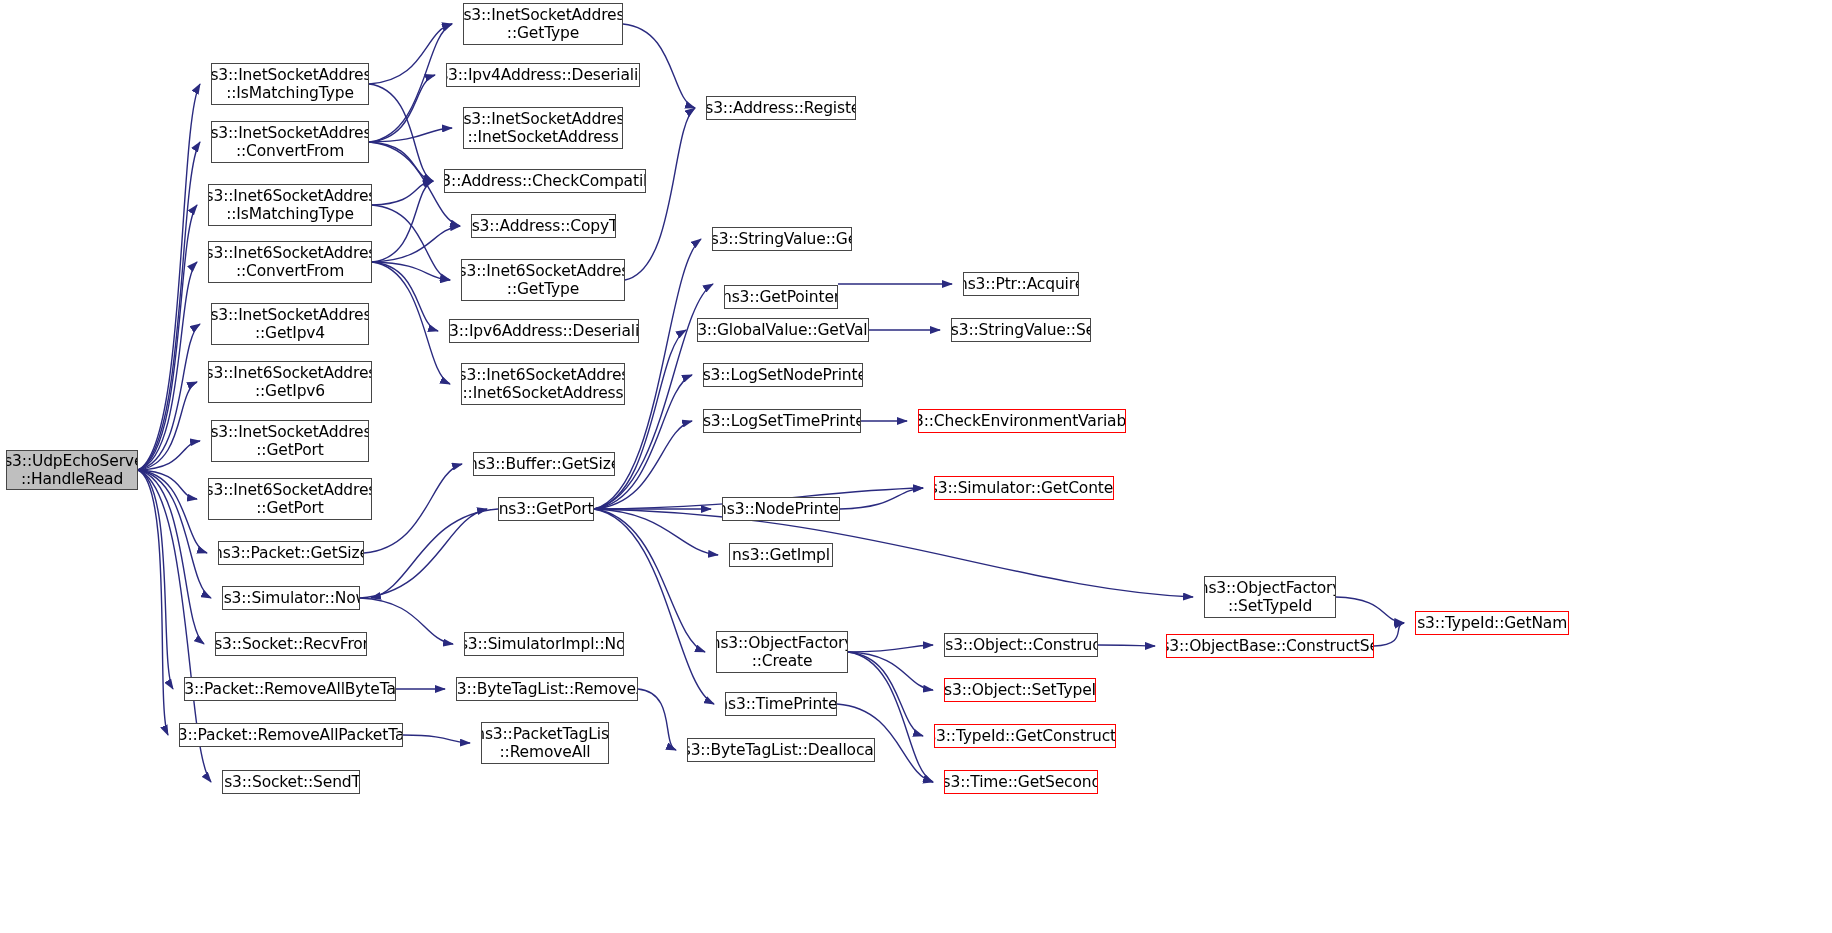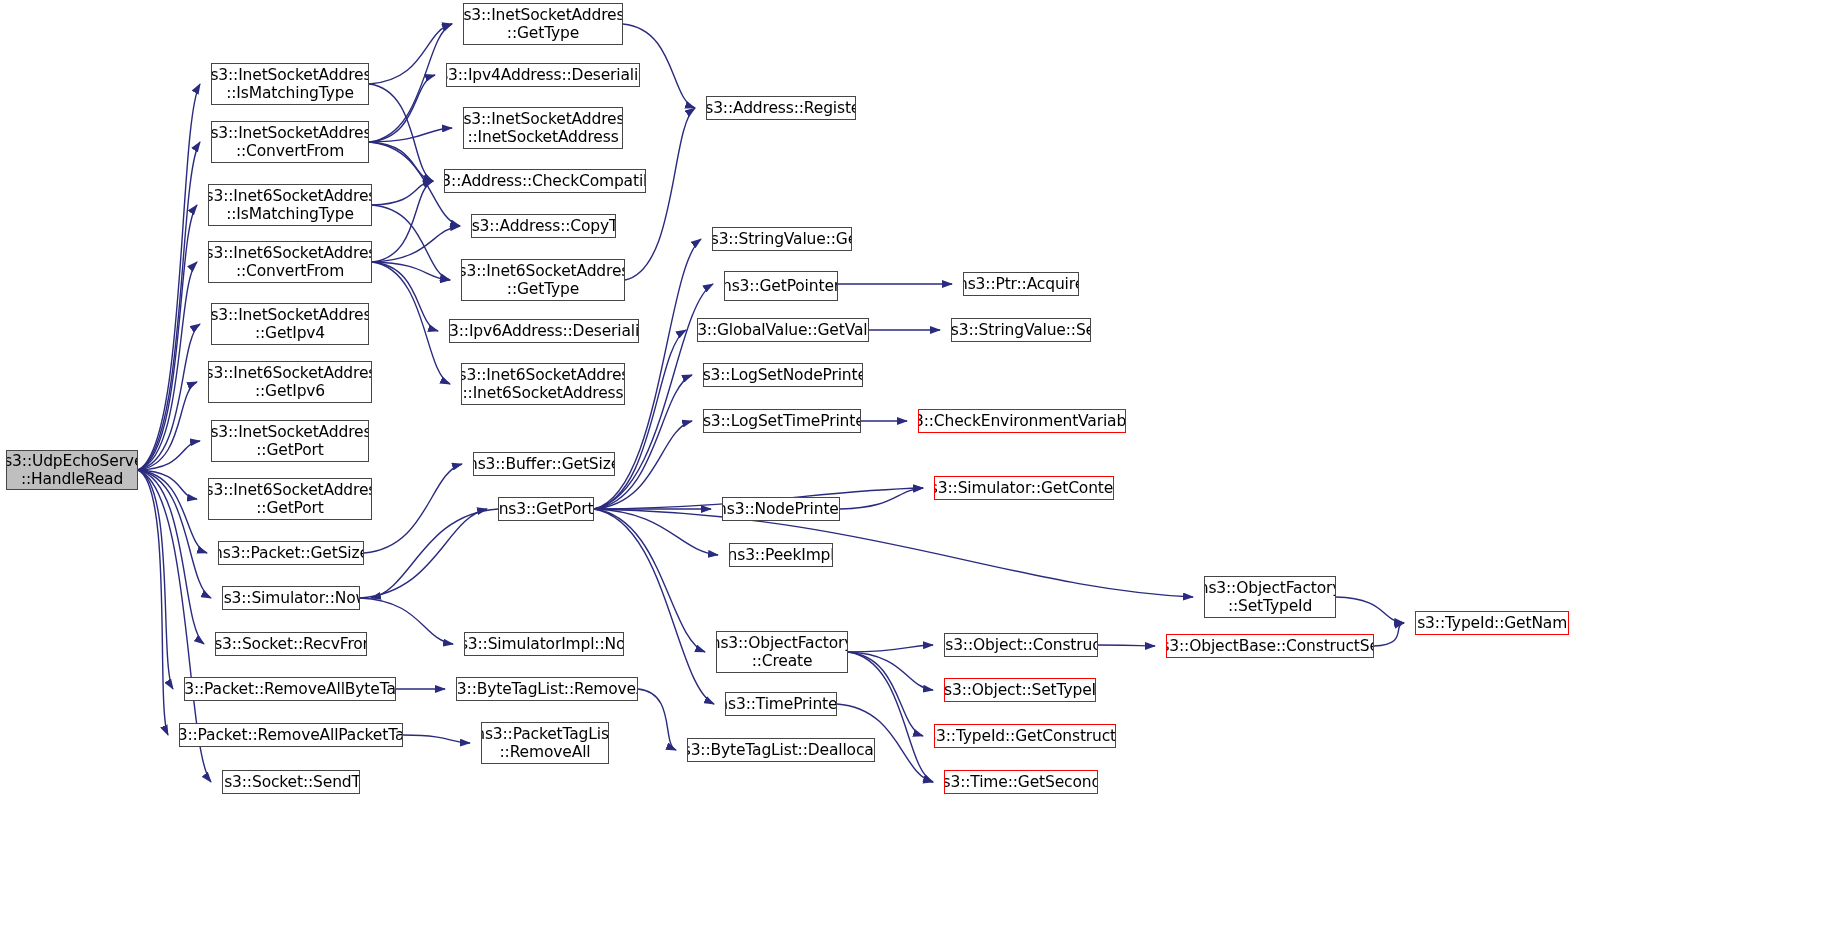--- a/index.html
+++ b/index.html
@@ -159,26 +159,26 @@
       <div class="node" style="left: 461px; top: 363px; width: 164px; height: 42px;">ns3::Inet6SocketAddress
 ::Inet6SocketAddress</div>
       <div class="node" style="left: 473px; top: 452px; width: 142px; height: 24px;">ns3::Buffer::GetSize</div>
       <div class="node" style="left: 498px; top: 497px; width: 96px; height: 24px;">ns3::GetPort</div>
       <div class="node" style="left: 464px; top: 632px; width: 160px; height: 24px;">ns3::SimulatorImpl::Now</div>
       <div class="node" style="left: 456px; top: 677px; width: 182px; height: 24px;">ns3::ByteTagList::RemoveAll</div>
       <div class="node" style="left: 481px; top: 722px; width: 128px; height: 42px;">ns3::PacketTagList
 ::RemoveAll</div>
       <div class="node" style="left: 706px; top: 96px; width: 150px; height: 24px;">ns3::Address::Register</div>
       <div class="node" style="left: 712px; top: 227px; width: 140px; height: 24px;">ns3::StringValue::Get</div>
-      <div class="node" style="left: 724px; top: 271px; width: 114px; height: 30px;">ns3::GetPointer</div>
+      <div class="node" style="left: 724px; top: 285px; width: 114px; height: 24px;">ns3::GetPointer</div>
       <div class="node" style="left: 697px; top: 318px; width: 172px; height: 24px;">ns3::GlobalValue::GetValue</div>
       <div class="node" style="left: 703px; top: 363px; width: 160px; height: 24px;">ns3::LogSetNodePrinter</div>
       <div class="node" style="left: 703px; top: 409px; width: 158px; height: 24px;">ns3::LogSetTimePrinter</div>
       <div class="node" style="left: 722px; top: 497px; width: 118px; height: 24px;">ns3::NodePrinter</div>
-      <div class="node" style="left: 729px; top: 543px; width: 104px; height: 24px;">ns3::PeekImpl</div>
+      <div class="node" style="left: 729px; top: 543px; width: 104px; height: 24px;">ns3::GetImpl</div>
       <div class="node" style="left: 716px; top: 631px; width: 132px; height: 42px;">ns3::ObjectFactory
 ::Create</div>
       <div class="node" style="left: 725px; top: 692px; width: 112px; height: 24px;">ns3::TimePrinter</div>
       <div class="node" style="left: 687px; top: 738px; width: 188px; height: 24px;">ns3::ByteTagList::Deallocate</div>
       <div class="node" style="left: 963px; top: 272px; width: 116px; height: 24px;">ns3::Ptr::Acquire</div>
       <div class="node" style="left: 951px; top: 318px; width: 140px; height: 24px;">ns3::StringValue::Set</div>
       <div class="node alert" style="left: 918px; top: 409px; width: 208px; height: 24px;">ns3::CheckEnvironmentVariables</div>
       <div class="node alert" style="left: 934px; top: 476px; width: 180px; height: 24px;">ns3::Simulator::GetContext</div>
       <div class="node" style="left: 944px; top: 633px; width: 154px; height: 24px;">ns3::Object::Construct</div>
       <div class="node alert" style="left: 944px; top: 678px; width: 152px; height: 24px;">ns3::Object::SetTypeId</div>

